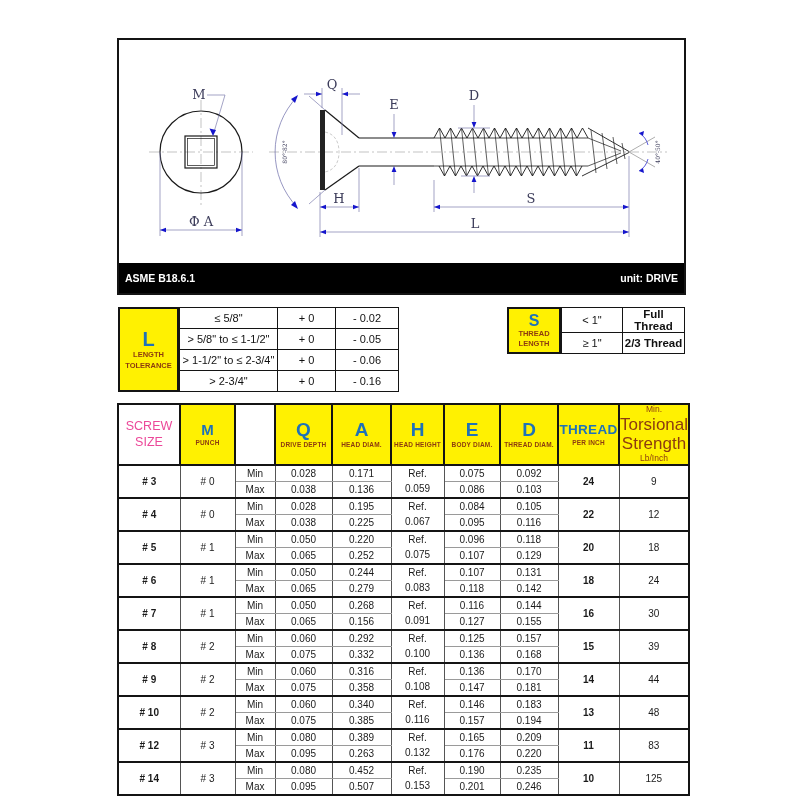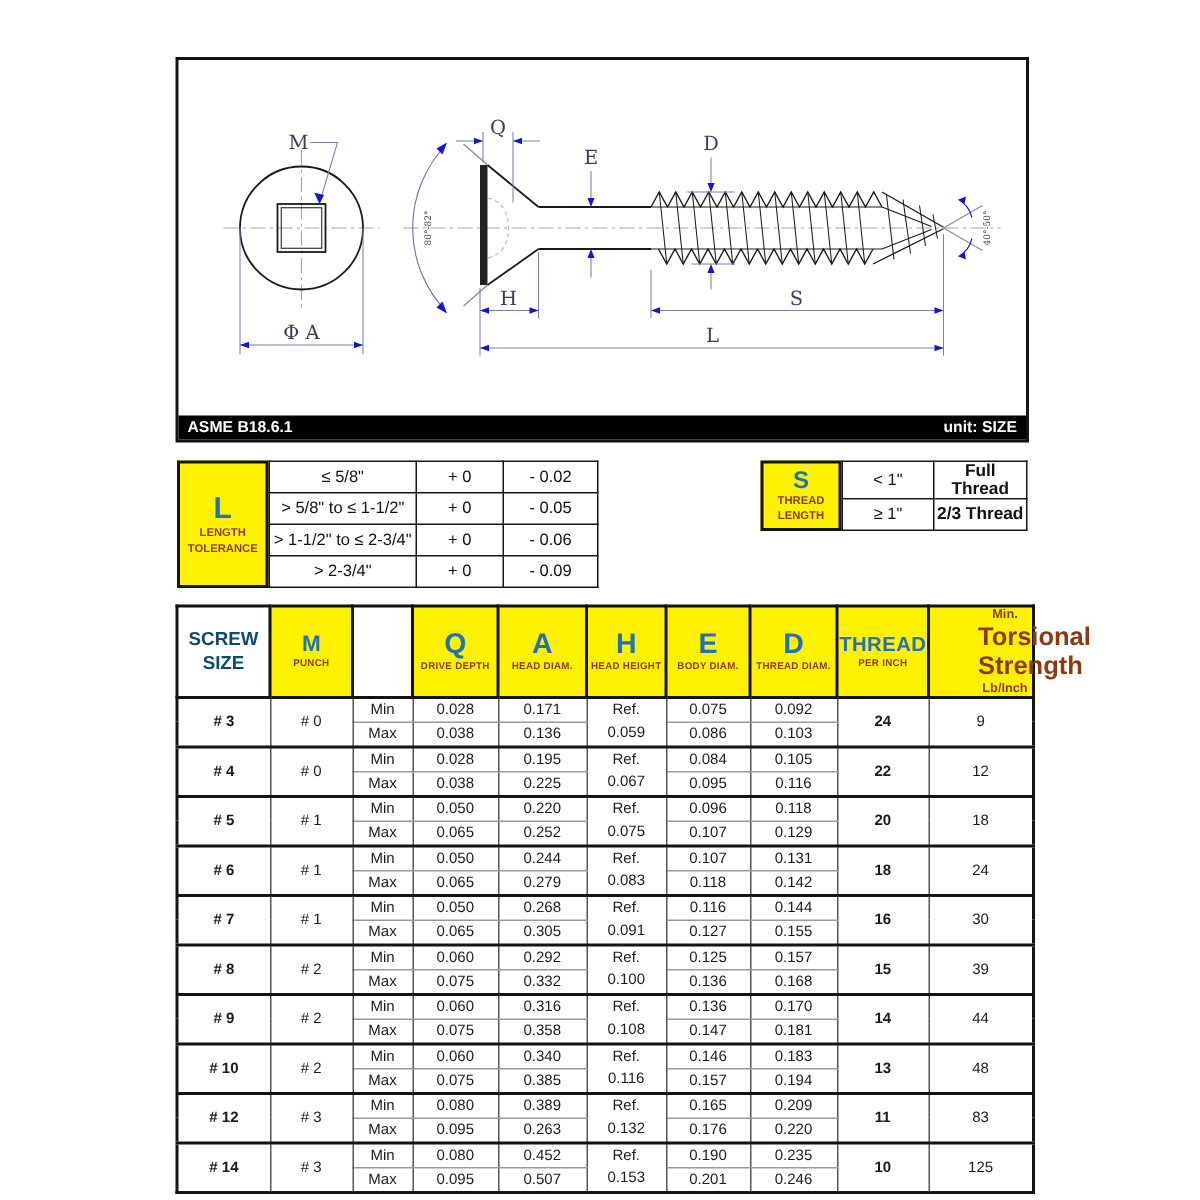--- a/index.html
+++ b/index.html
@@ -2,47 +2,47 @@
 <html><head>
 <meta charset="utf-8">
 <style>
   html,body{margin:0;padding:0;width:800px;height:800px;background:#fff;overflow:hidden;
             font-family:"Liberation Sans",sans-serif;}
   .abs{position:absolute;}
   
   .draw-box{left:117px;top:38px;width:569px;height:257px;border:2px solid #141414;
             box-sizing:border-box;background:#fff;}
   svg.draw{display:block;width:565px;height:236px;}
-  .std-bar{position:absolute;left:0;right:0;bottom:0;height:16px;background:#000;color:#fff;
+  .std-bar{position:absolute;left:0;right:0;bottom:0;height:30px;background:#000;color:#fff;
            font-size:10.5px;font-weight:bold;display:flex;justify-content:space-between;
            align-items:center;padding:0 6px;}
   
   table{border-collapse:collapse;table-layout:fixed;}
   .tolbox{display:flex;align-items:stretch;box-sizing:border-box;}
   .tol-sym{background:#FFF101;border:2px solid #141414;display:flex;flex-direction:column;
            justify-content:center;align-items:center;text-align:center;box-sizing:border-box;}
   .sym-letter{color:#1F72B8;font-weight:bold;font-size:20px;line-height:1.1;}
   .sym-letter.small{font-size:16px;}
   .sym-cap{color:#8C3B10;font-weight:bold;font-size:7.5px;line-height:1.35;}
   .tol-table{flex:1;}
   .tol-table td{border:1.6px solid #141414;text-align:center;font-size:11px;color:#111;
                 height:20px;padding:0;background:#fff;}
   .tol-table td.rule{font-weight:bold;font-size:11.5px;margin-left:37px;}
   
   .main{left:117px;top:403px;width:571px;border:2px solid #141414;}
   .main th,.main td{padding:0;text-align:center;vertical-align:middle;}
   .main thead th{border:2px solid #141414;background:#FFF101;height:56px;}
   .main thead th.white{background:#fff;}
-  .screw-hdr div{color:#0c4a6e;font-weight:bold;font-size:12.5px;line-height:1.3;}
+  .screw-hdr div{color:#ec4899;font-weight:normal;font-size:12.5px;line-height:1.3;}
   .hl{color:#1F72B8;font-weight:bold;font-size:19px;line-height:1;display:block;}
   .hl.med{font-size:15px;}
   .hl.thread{font-size:13.5px;letter-spacing:.3px;}
   .hcap{color:#8C3B10;font-weight:bold;font-size:6.5px;margin-top:2px;display:block;
         letter-spacing:.2px;}
-  .tors div{color:#8C3B10;font-weight:bold;line-height:1.15;margin-left:32px;}
+  .tors div{color:#8C3B10;font-weight:normal;line-height:1.15;}
   .tors .t-sm{font-size:8.5px;}
   .tors .t-lg{font-size:17px;}
   tbody.grp{border-top:2px solid #141414;}
   tbody.grp td{border-left:1px solid #555;border-right:1px solid #555;font-size:10px;
                color:#1a1a1a;height:15px;background:#fff;}
   td.bb{border-bottom:1px solid #9a9a9a;margin-left:30px;}
   td.c-size{font-weight:bold;font-size:11px;}
   td.c-punch{font-size:10.5px;}
   td.c-mm{font-size:8.5px;color:#333;}
   td.c-h div{font-size:10px;line-height:15px;}
@@ -161,21 +161,21 @@
       <line class="dim" x1="510" y1="112" x2="536" y2="127" style="stroke:#8a8a8a"></line>
       <path class="dim" d="M520,93 q7,4 9,12" style="stroke:#1515cc"></path>
       <path class="dim" d="M520,131 q7,-4 9,-12" style="stroke:#1515cc"></path>
       <polygon class="arr" points="520,93 525,91 524,96"></polygon>
       <polygon class="arr" points="520,131 525,133 524,128"></polygon>
       <text class="dtx-sm" transform="rotate(-90 541 112)" x="541" y="112">40°-50°</text>
     </g>
   </svg>
   <div class="std-bar">
     <span>ASME B18.6.1</span>
-    <span>unit: SIZE</span>
+    <span>unit: DRIVE</span>
   </div>
 </div>
 
 <div class="abs tolbox" style="left:118px;top:307px;width:281px;">
   <div class="tol-sym" style="width:62px;">
     <div class="sym-letter">L</div>
     <div class="sym-cap">LENGTH</div>
     <div class="sym-cap">TOLERANCE</div>
   </div>
   <table class="tol-table" style="width:219px;">
@@ -200,21 +200,21 @@
 
         <tr>
           <td>&gt; 1-1/2" to ≤ 2-3/4"</td>
           <td>+ 0</td>
           <td>- 0.06</td>
         </tr>
 
         <tr>
           <td>&gt; 2-3/4"</td>
           <td>+ 0</td>
-          <td>- 0.09</td>
+          <td>- 0.16</td>
         </tr>
       </tbody>
   </table>
 </div>
 
 <div class="abs tolbox" style="left:507px;top:307px;width:178px;">
   <div class="tol-sym" style="width:55px;">
     <div class="sym-letter small">S</div>
     <div class="sym-cap">THREAD</div>
     <div class="sym-cap">LENGTH</div>
@@ -408,21 +408,21 @@
           <div>0.091</div>
         </td>
         <td class="bb">0.116</td>
         <td class="bb">0.144</td>
         <td class="c-tpi" rowspan="2">16</td>
         <td class="c-str" rowspan="2">30</td>
       </tr>
       <tr>
         <td class="c-mm">Max</td>
         <td>0.065</td>
-        <td>0.305</td>
+        <td>0.156</td>
         <td>0.127</td>
         <td>0.155</td>
       </tr>
     </tbody>
 
     <tbody class="grp">
       <tr>
         <td class="c-size" rowspan="2"># 8</td>
         <td class="c-punch" rowspan="2"># 2</td>
         <td class="c-mm bb">Min</td>

